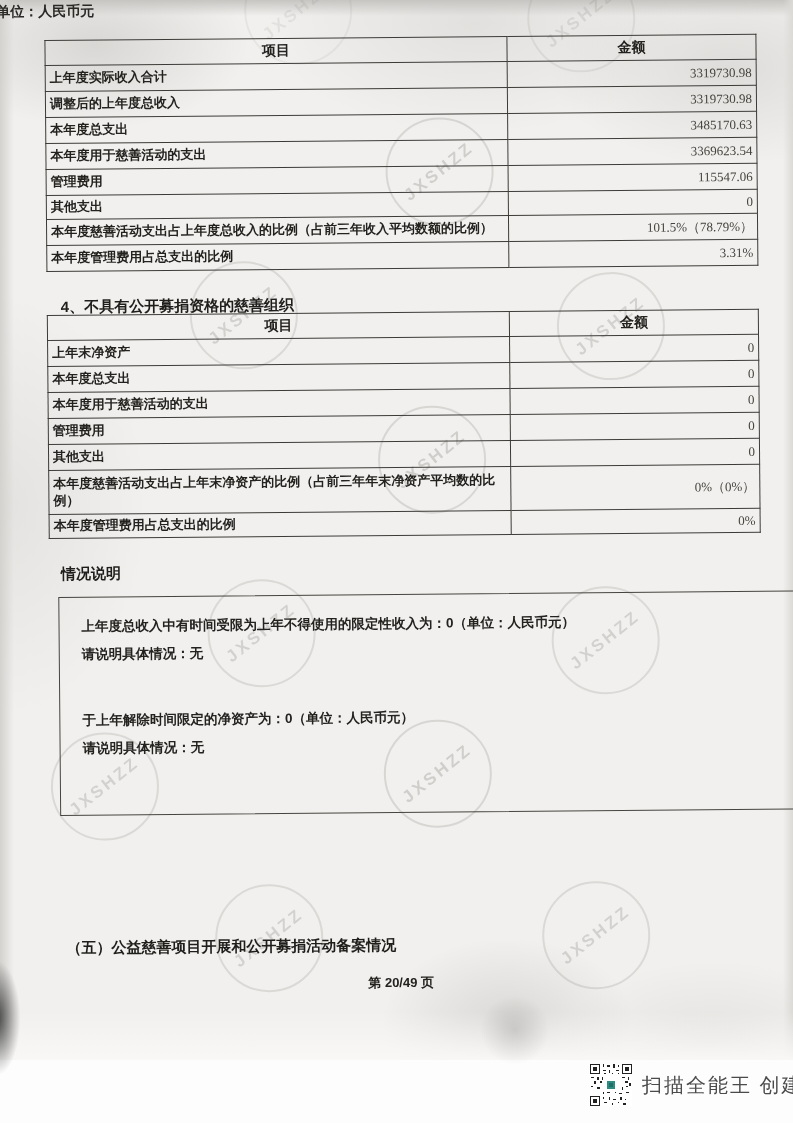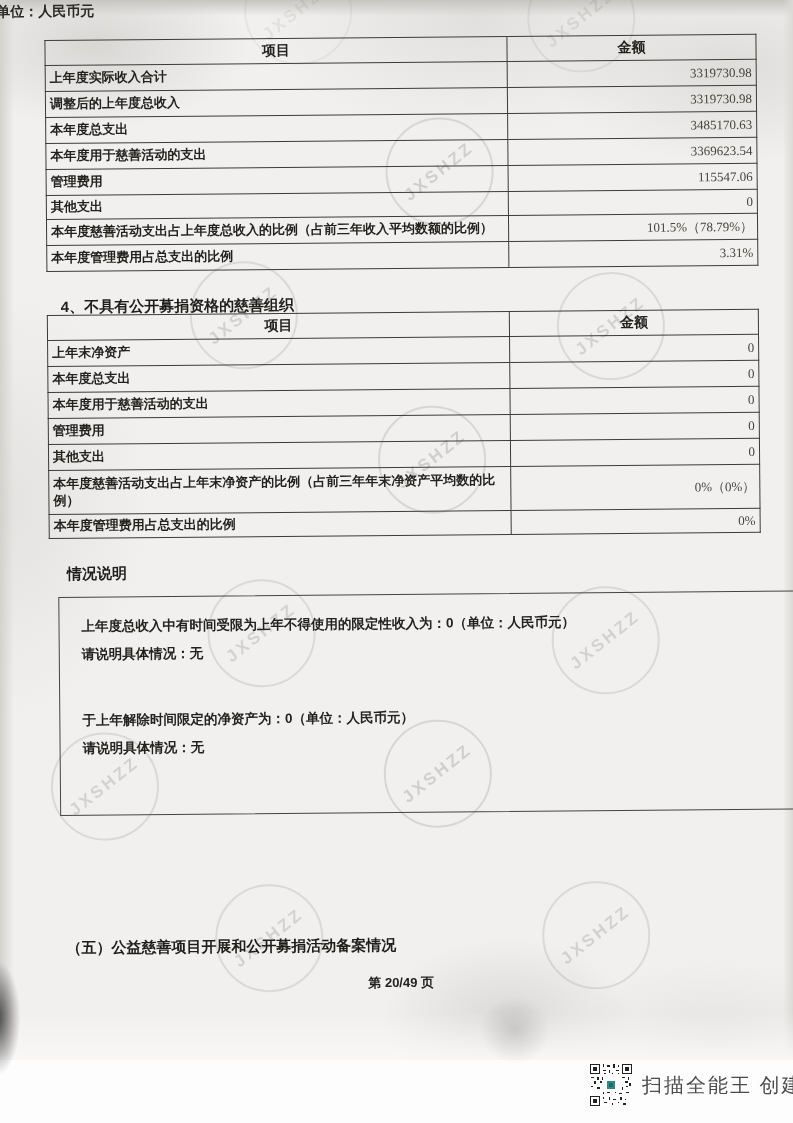--- a/index.html
+++ b/index.html
@@ -52,21 +52,21 @@
   tr.r{height:26px;}
   tr.tall{height:44px;}
   tr.short{height:24px;}
   #t1{left:48px;top:37px;}
   #t2{left:48px;top:312px;}
 
   
   .h-sec{position:absolute;font-size:15px;font-weight:bold;color:#1f1e1b;white-space:nowrap;}
   #sec4-title{left:62px;top:295px;}
   #unit-label{left:659px;top:292px;font-size:14px;font-weight:bold;color:#2a2926;white-space:nowrap;}
-  #notes-title{left:66px;top:562px;}
+  #notes-title{left:60px;top:562px;}
   #sec5-title{left:62px;top:936px;}
   #page-num{position:absolute;left:0;right:0;top:974px;text-align:center;
     font-size:13px;font-weight:bold;color:#23221f;}
 
   
   #note-box{position:absolute;left:57px;top:594px;width:742px;height:217px;
     border:1.6px solid #46443f;}
   .nline{position:absolute;left:22px;font-size:13.5px;font-weight:bold;color:#23221f;white-space:nowrap;}
   #nl1{top:20px;} #nl2{top:48px;} #nl3{top:114px;} #nl4{top:142px;}
 

